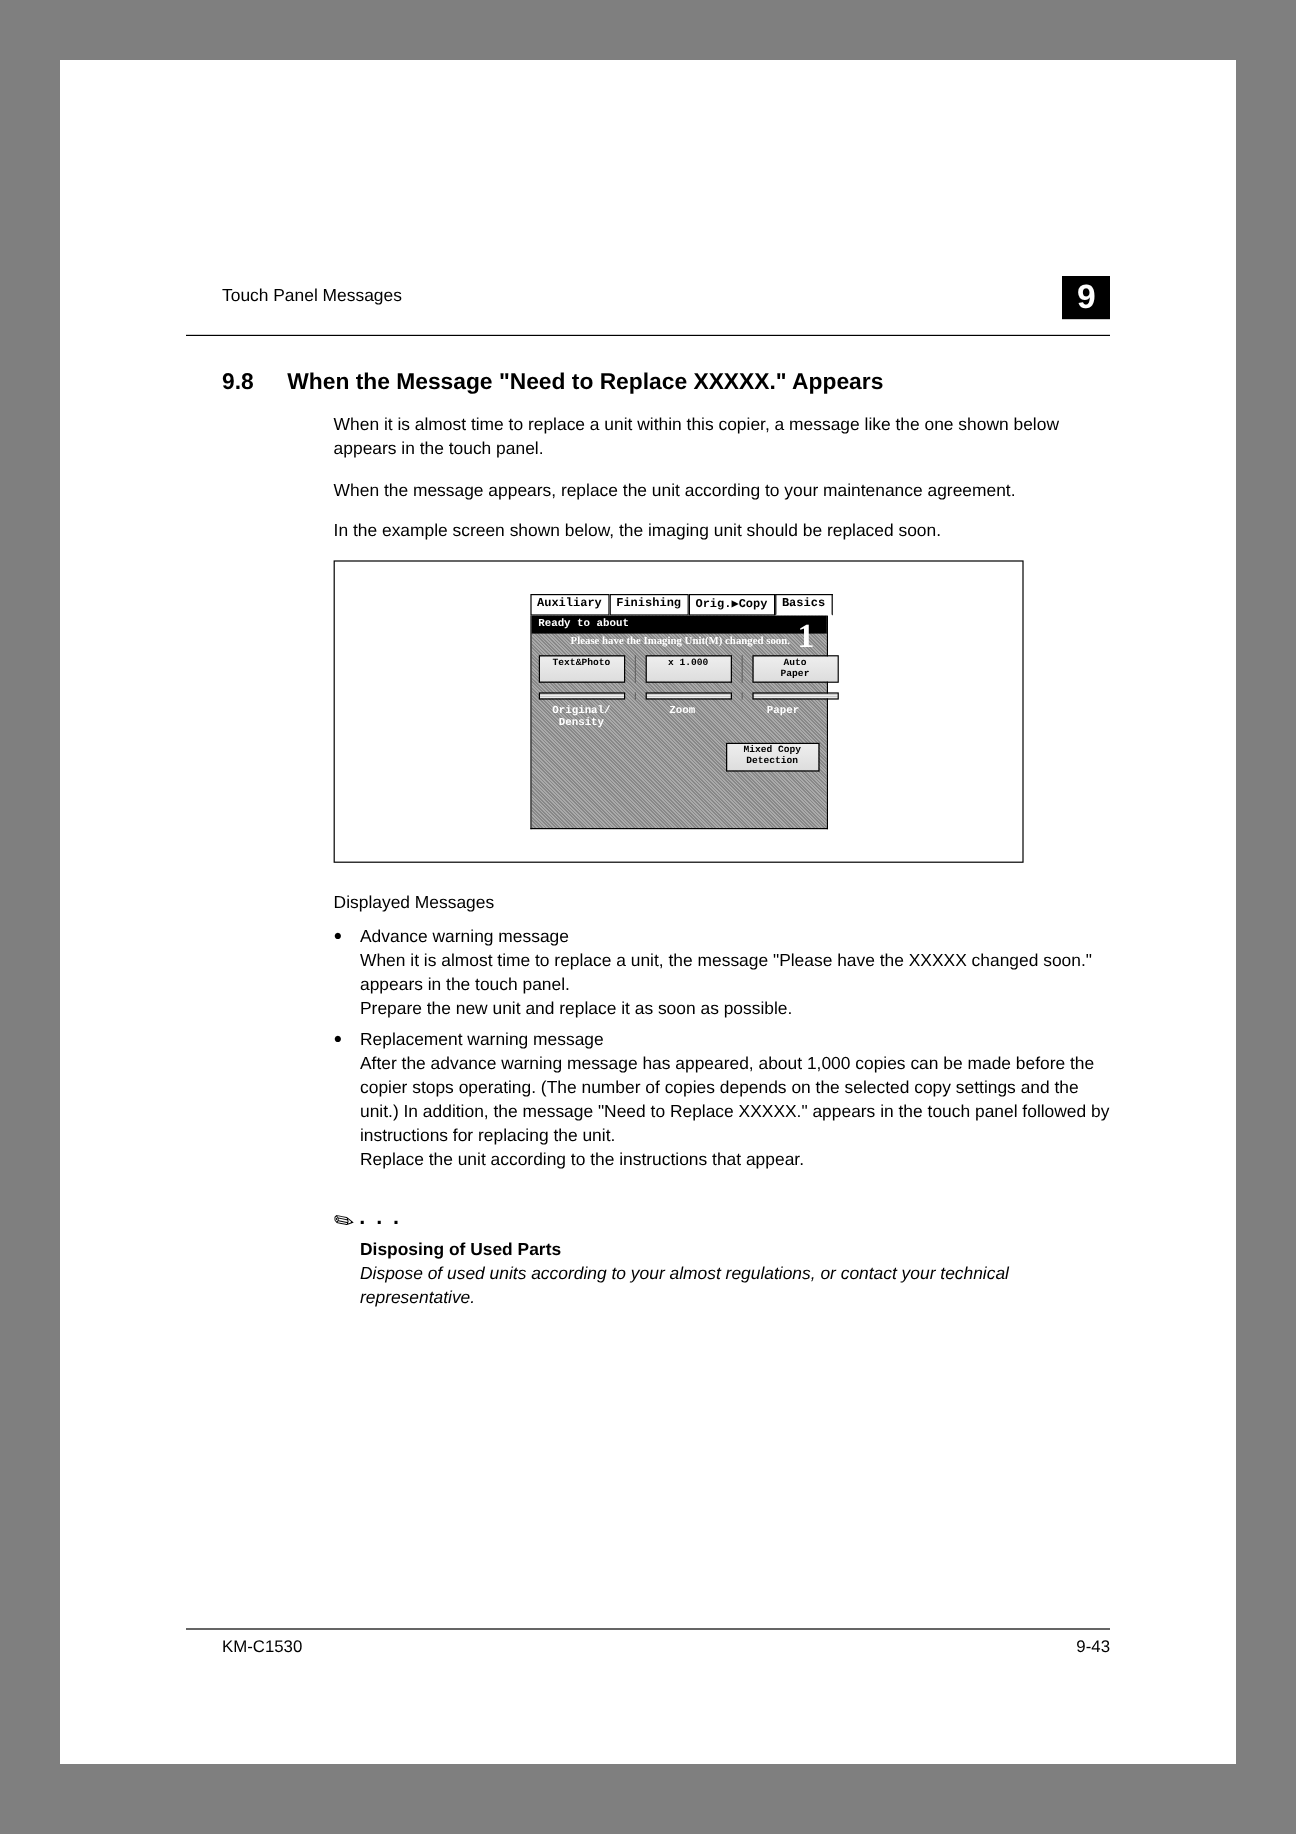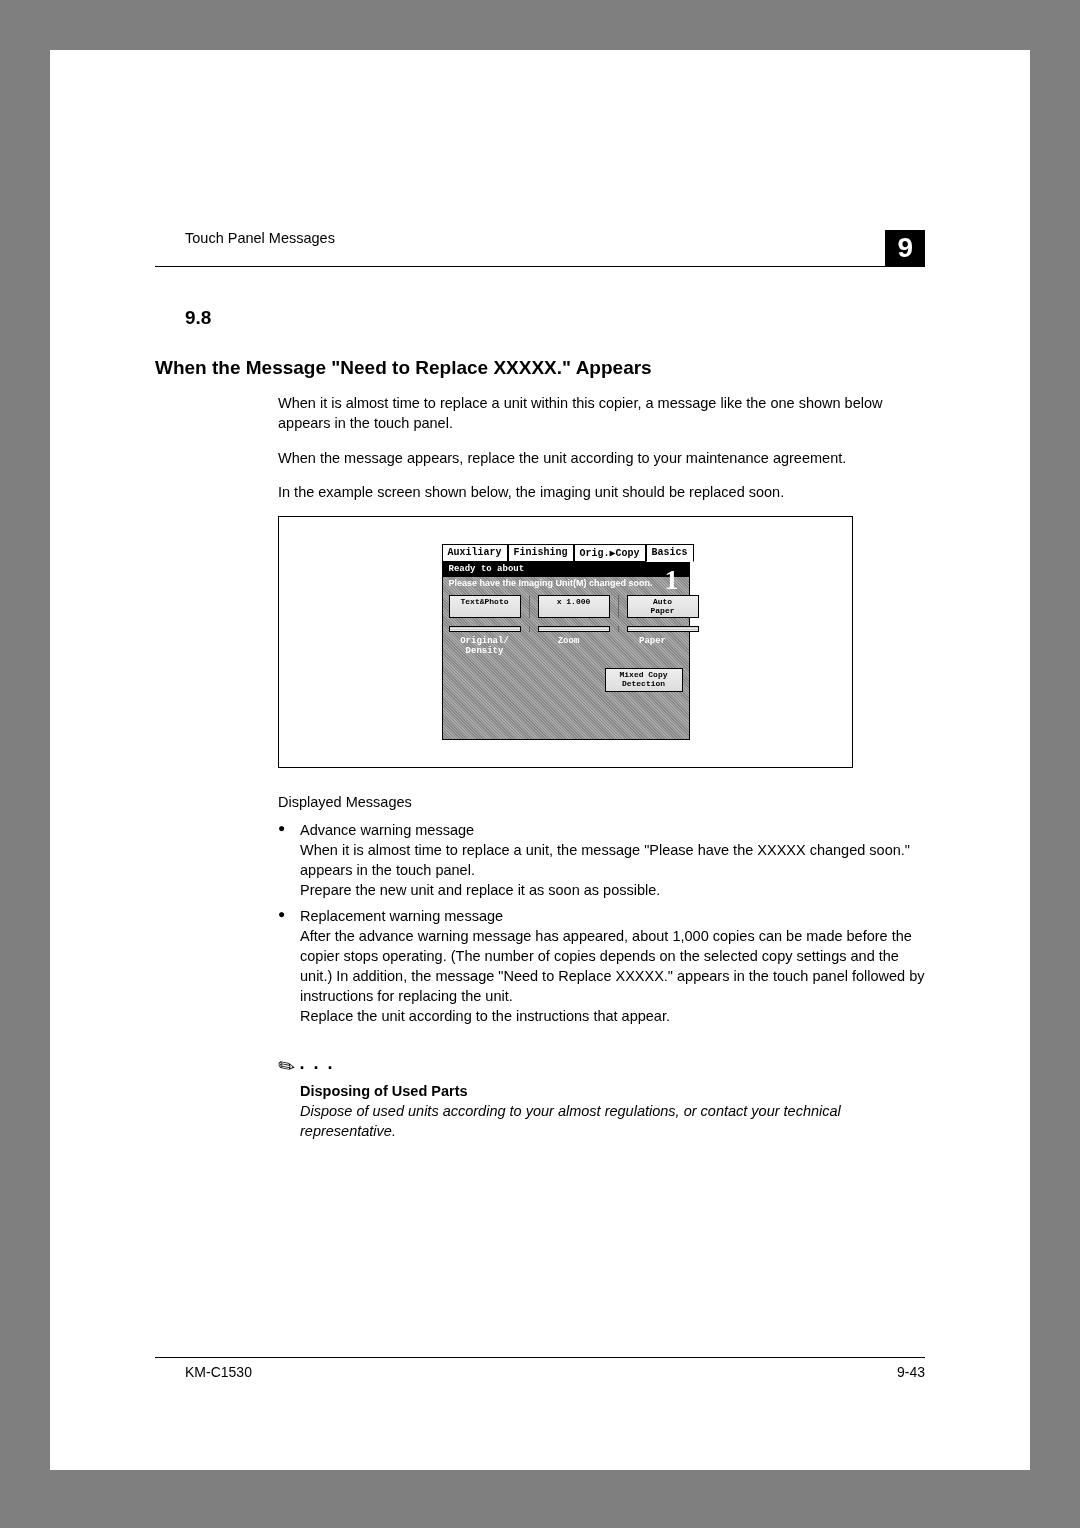--- a/index.html
+++ b/index.html
@@ -17,24 +17,24 @@
     .page {
       background: #fff;
       width: 980px;
       padding: 180px 105px 90px 105px;
       position: relative;
       min-height: 1420px;
     }
     .header-row {
       display: flex;
       justify-content: space-between;
-      align-items: flex-start;
+      align-items: center;
       border-bottom: 1px solid #000;
-      padding-bottom: 3px;
-      margin-bottom: 40px;
+      padding-bottom: 16px;
+      margin-bottom: 28px;
     }
     .header-title {
       font-size: 14.5px;
       padding-left: 30px;
     }
     .chapter-badge {
       background: #000;
       color: #fff;
       font-weight: bold;
       font-size: 28px;
@@ -44,21 +44,20 @@
       align-items: center;
       justify-content: center;
       margin-bottom: -3px;
     }
     .section-heading {
       display: flex;
       gap: 28px;
       font-weight: bold;
       font-size: 19px;
       margin-bottom: 14px;
-      flex-direction: column;
     }
     .section-number {
       margin-left: 30px;
     }
     .section-title {
       flex: 1;
     }
     .body-text {
       margin-left: 123px;
       font-size: 14.5px;
@@ -109,25 +108,26 @@
       background: #000;
       color: #fff;
       font-family: "Courier New", monospace;
       font-size: 9px;
       font-weight: bold;
       padding: 2px 6px;
       line-height: 1.2;
     }
     .status-msg {
       color: #fff;
-      font-family: Liberation Sans, sans-serif;
+      font-family: Liberation Serif, serif;
       font-size: 9px;
       font-weight: bold;
       padding: 2px 6px;
       line-height: 1.1;
+      margin-left: 27px;
     }
     .copy-count {
       position: absolute;
       right: 10px;
       top: 2px;
       font-family: "Times New Roman", serif;
       font-size: 28px;
       font-weight: bold;
       color: #fff;
     }

